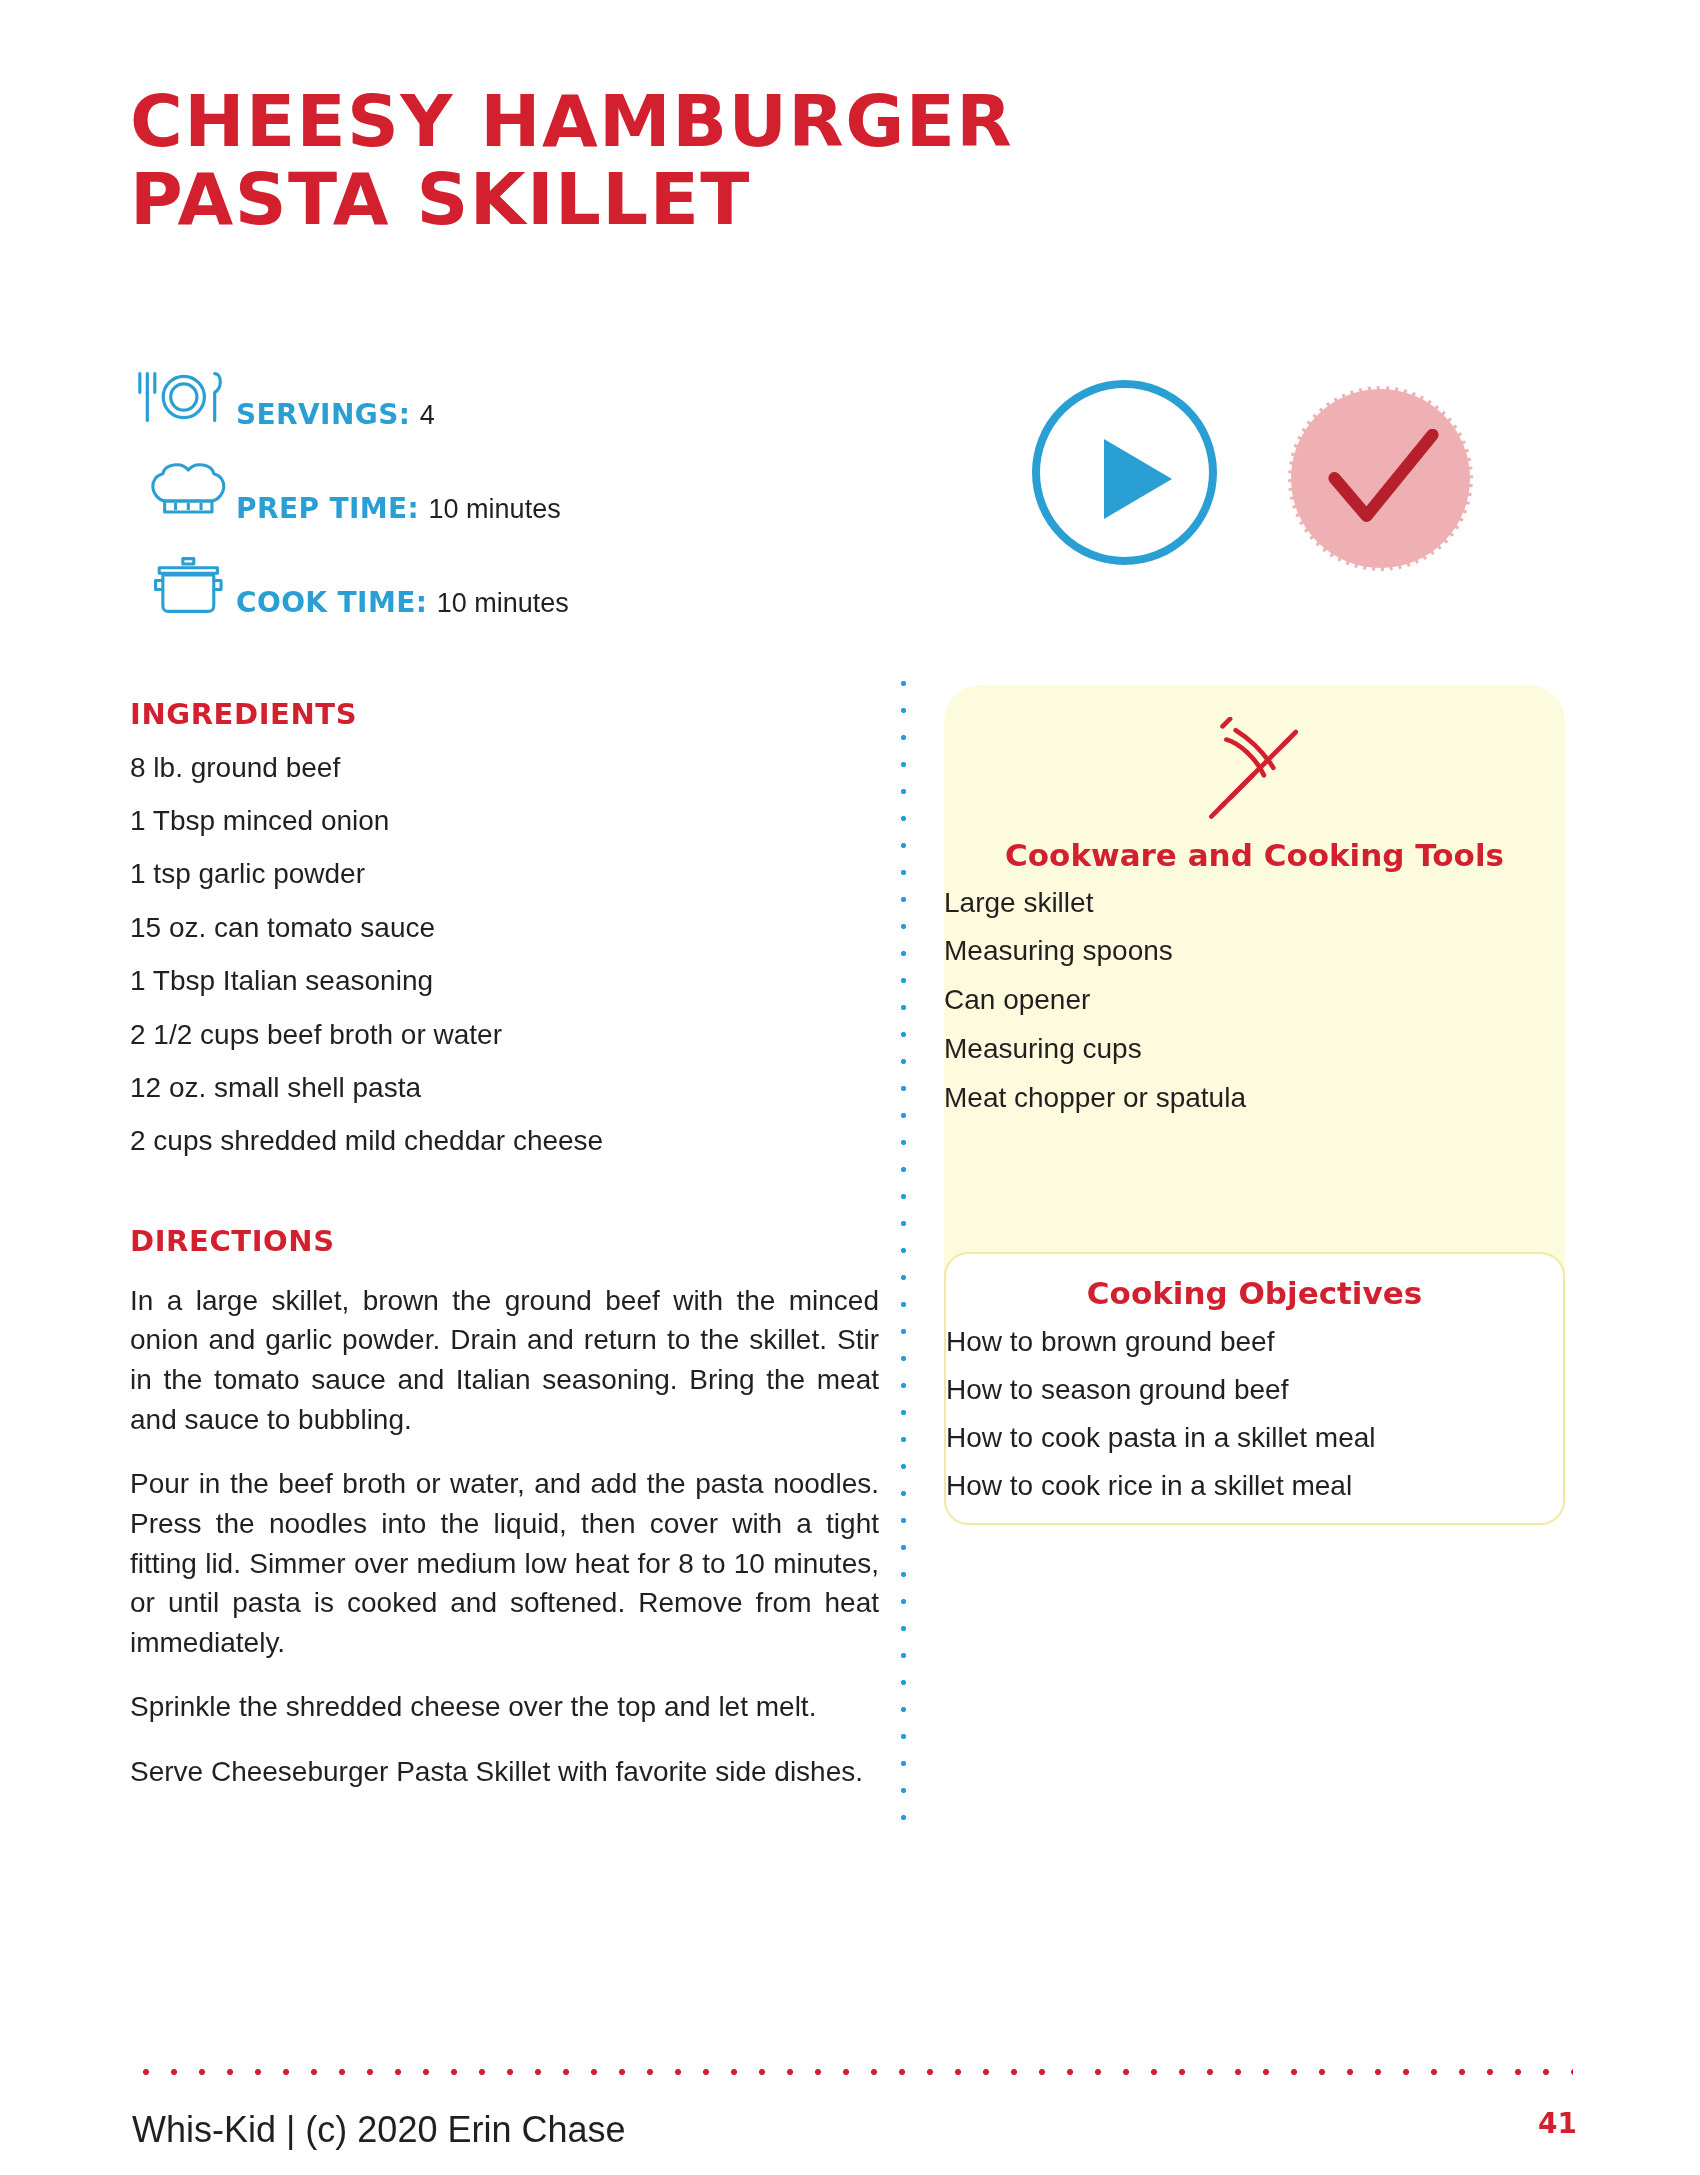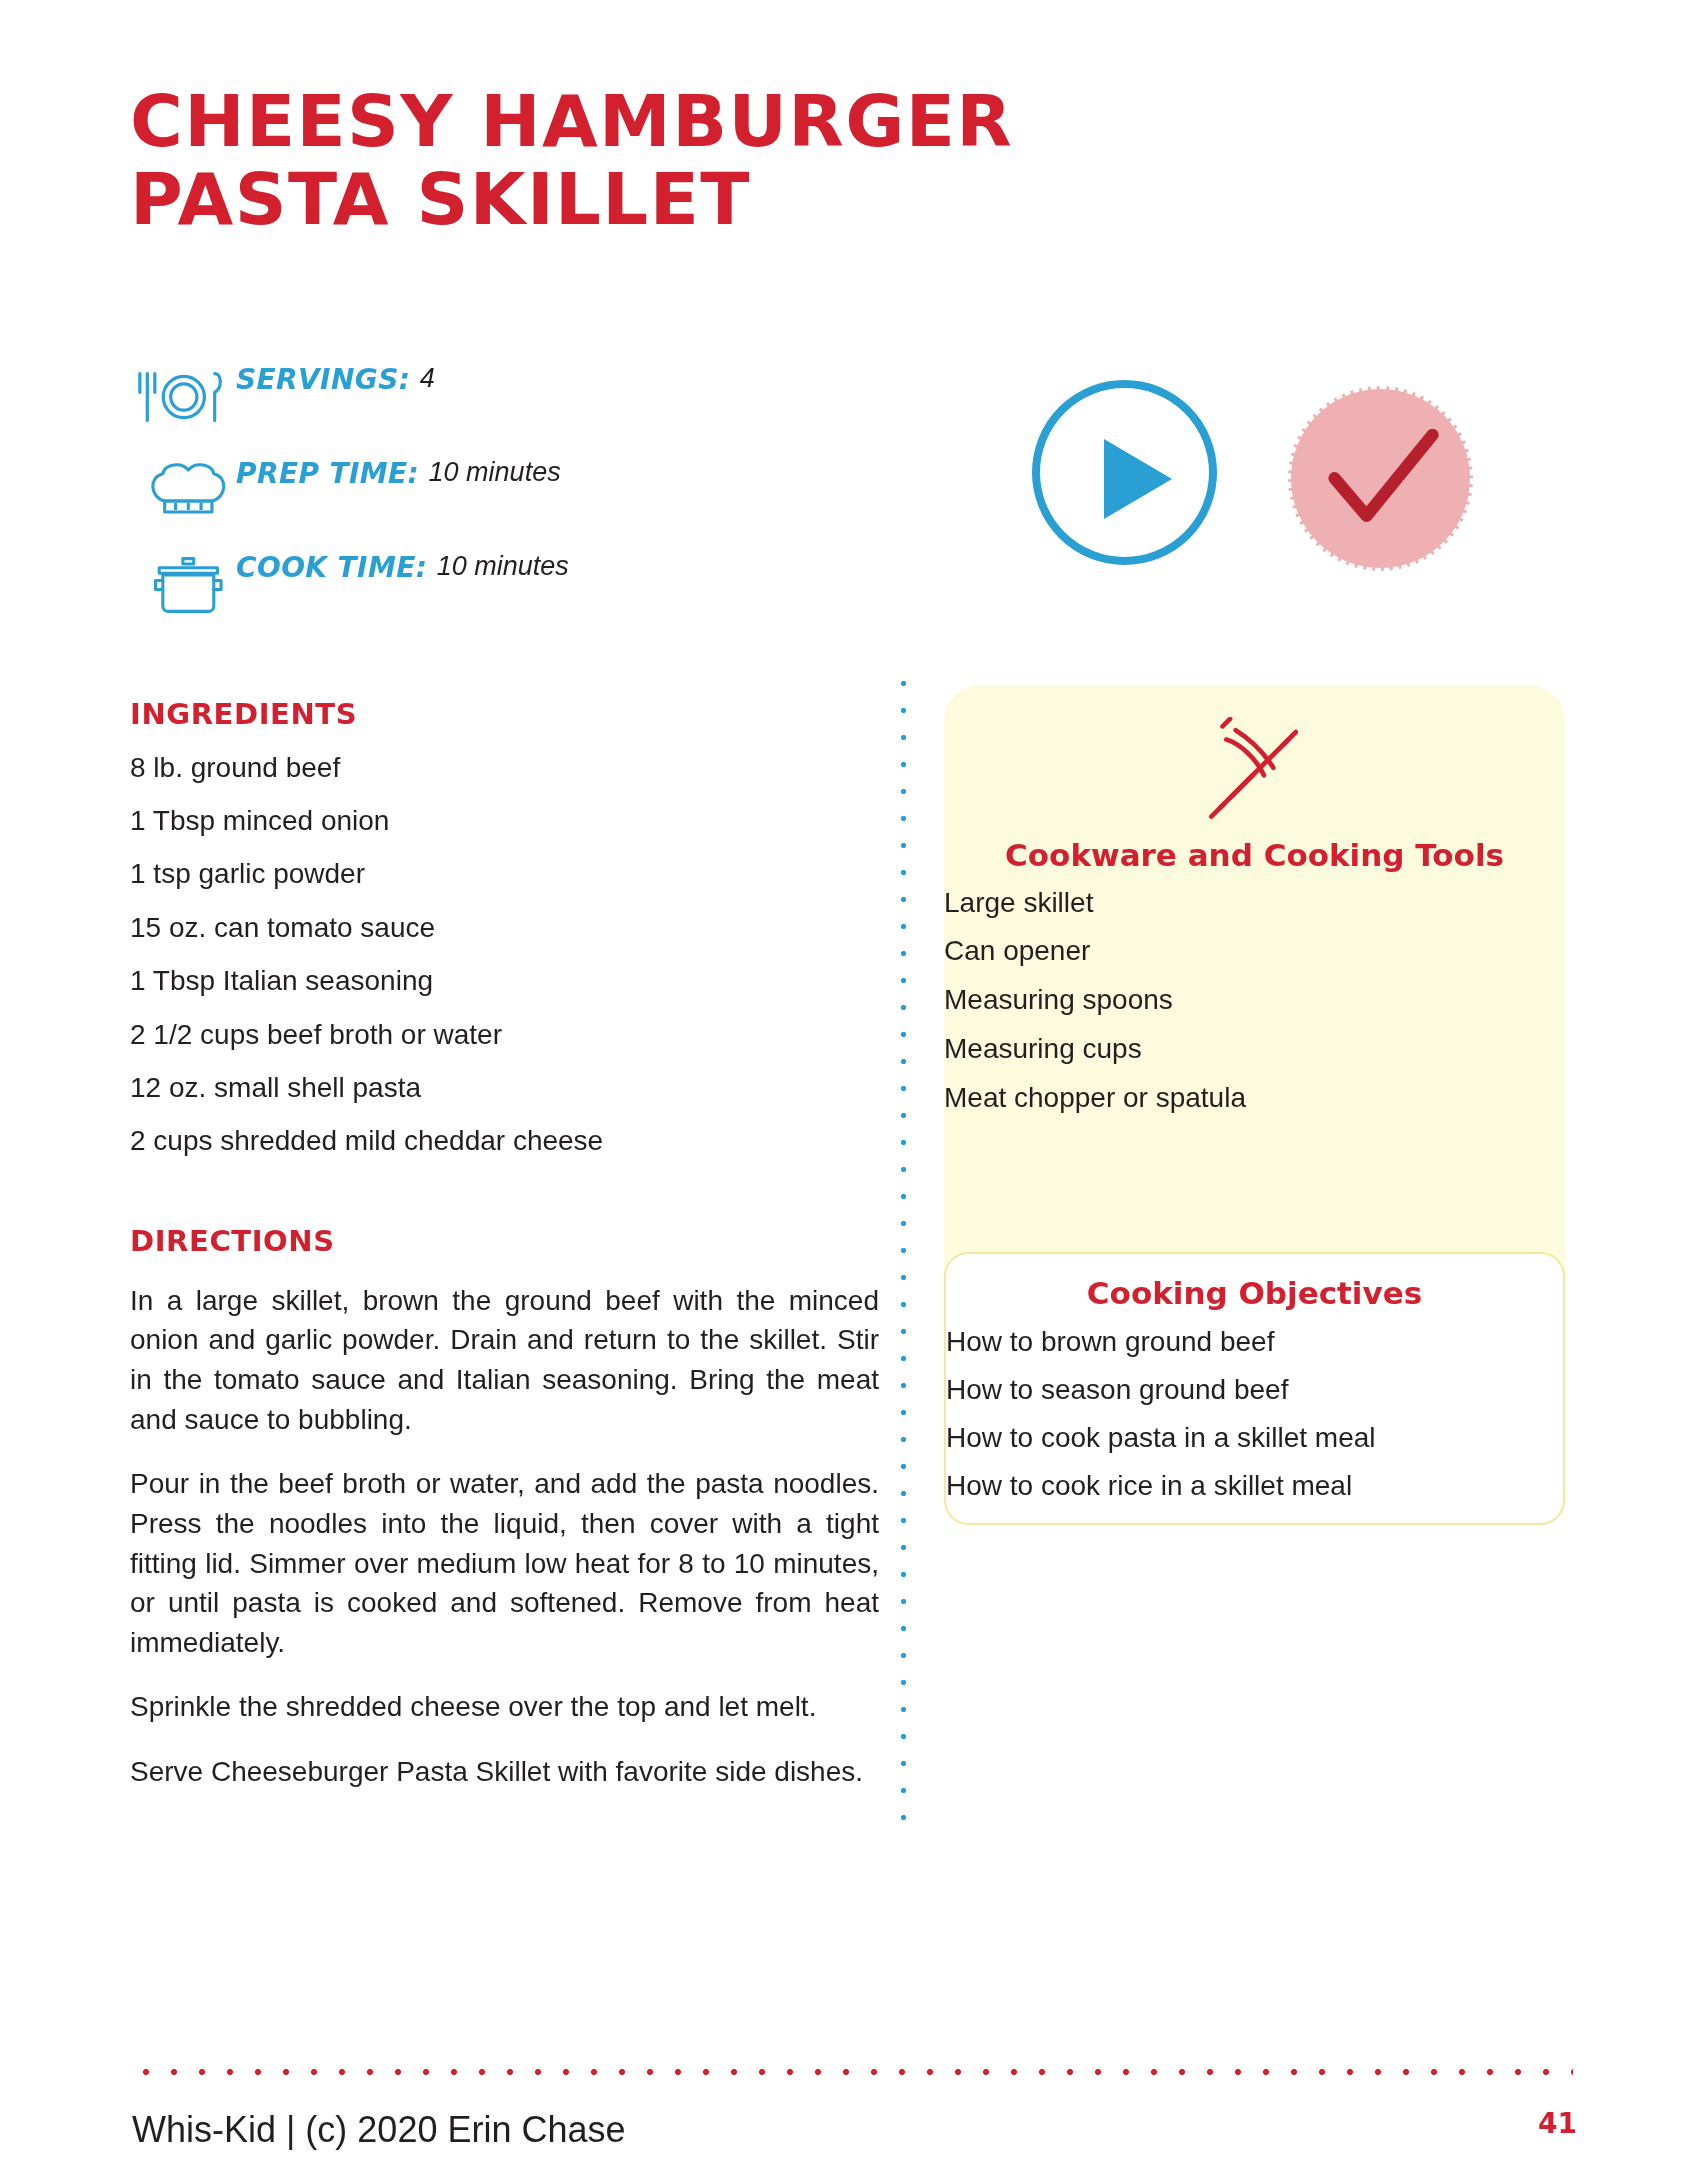--- a/index.html
+++ b/index.html
@@ -40,24 +40,23 @@
 
   
   .meta {
     position: absolute;
     left: 132px;
     top: 363px;
     width: 659px;
   }
   .meta-row {
     display: flex;
-    align-items: flex-start;
+    align-items: flex-end;
     margin-bottom: 26px;
     height: 68px;
-    font-style: italic;
   }
   .meta-icon {
     width: 104px;
     height: 68px;
     display: flex;
     align-items: center;
     justify-content: flex-start;
     flex: 0 0 104px;
   }
   .meta-label {
@@ -327,22 +326,22 @@
           <path d="M104 16 L90 30"></path>
           <path d="M34 86 L58 62"></path>
           <path d="M40 14 C56 24 70 38 80 54"></path>
           <path d="M30 24 C44 28 62 44 70 62"></path>
           <path d="M26 10 L34 2"></path>
         </g>
       </svg>
     </div>
     <div class="card-title" style="margin-bottom:11.3px;">Cookware and Cooking Tools</div>
     <div class="card-line" style="margin-bottom:13px;">Large skillet</div>
+    <div class="card-line" style="margin-bottom:13px;">Measuring spoons</div>
     <div class="card-line" style="margin-bottom:13px;">Can opener</div>
-    <div class="card-line" style="margin-bottom:13px;">Measuring spoons</div>
     <div class="card-line" style="margin-bottom:13px;">Measuring cups</div>
     <div class="card-line">Meat chopper or spatula</div>
   </div>
 
   <div class="card-obj">
     <div class="card-title" style="margin-top:21px;margin-bottom:13px;">Cooking Objectives</div>
     <div class="card-line" style="margin-bottom:12.2px;">How to brown ground beef</div>
     <div class="card-line" style="margin-bottom:12.2px;">How to season ground beef</div>
     <div class="card-line" style="margin-bottom:12.2px;">How to cook pasta in a skillet meal</div>
     <div class="card-line">How to cook rice in a skillet meal</div>

